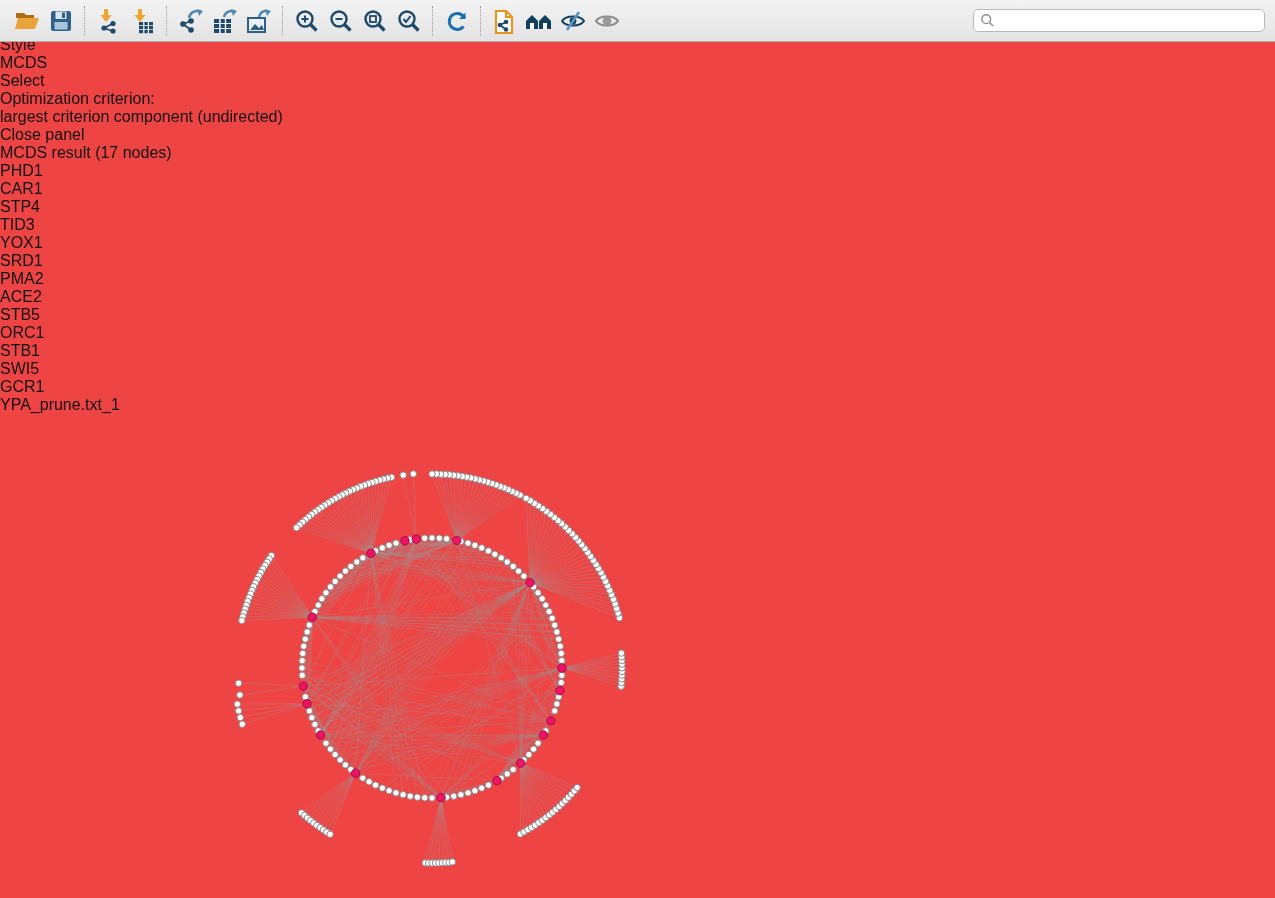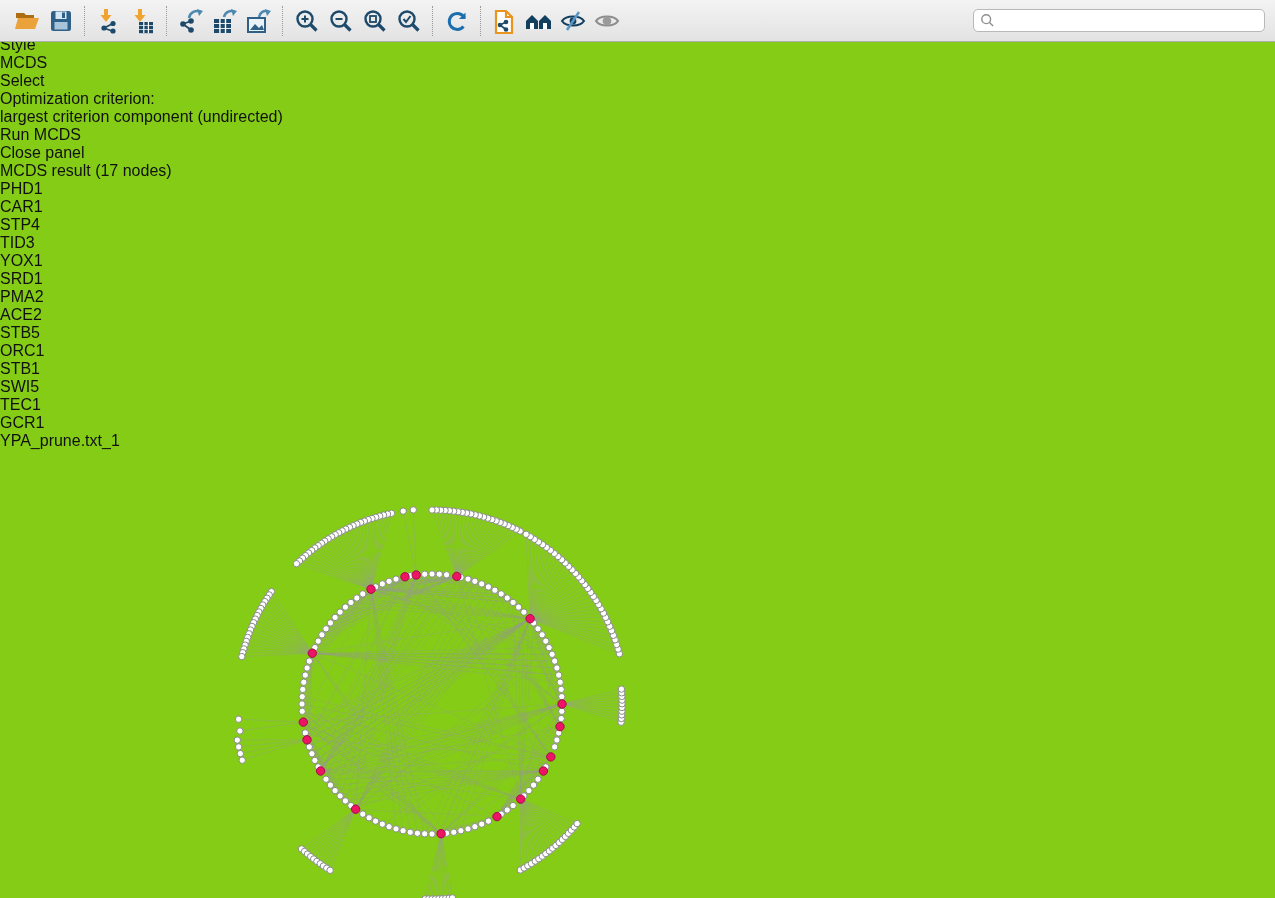--- a/index.html
+++ b/index.html
@@ -1,16 +1,16 @@
 <!DOCTYPE html>
 <html><head>
 <meta charset="utf-8">
 <style>
   html,body{margin:0;padding:0;background:#444;}
-  .screen{position:relative;width:1275px;height:898px;background:#84cc16;overflow:hidden;
+  .screen{position:relative;width:1275px;height:898px;background:#ef4444;overflow:hidden;
           font-family:"Liberation Sans",sans-serif;color:#111;-webkit-font-smoothing:antialiased;}
   
   .toolbar{position:absolute;left:0;top:0;width:1275px;height:42px;
            background:linear-gradient(#f3f3f3,#e3e3e3);border-bottom:1px solid #aeaeae;
            display:flex;align-items:center;padding-left:10px;box-sizing:border-box;}
   .tbtn{width:34px;height:34px;display:flex;align-items:center;justify-content:center;flex:0 0 auto;}
   .tsep{width:1px;height:30px;margin:0 6px;border-left:1px dotted #9a9a9a;flex:0 0 auto;}
   .searchbox{position:absolute;right:10px;top:9px;width:292px;height:23px;background:#fff;
              border:1px solid #b9b9b9;border-radius:5px;display:flex;align-items:center;padding-left:6px;box-sizing:border-box;}
   .searchbox input{border:none;outline:none;flex:1;font-size:12px;background:transparent;font-family:"Liberation Sans",sans-serif;}
@@ -246,39 +246,37 @@
       <div class="seg sel">MCDS</div>
       <div class="seg">Select</div>
     </div>
     <div class="cbody">
       <div class="opt-label">Optimization criterion:</div>
       <div class="dropdown">
         <span>largest criterion component (undirected)</span>
         <span class="stepper"><span class="tri-up"></span><span class="tri-dn"></span></span>
       </div>
       <div class="btnrow">
-        <div class="btn focusring">Run MCDS</div>
         <div class="btn">Close panel</div>
       </div>
       <div class="groupbox">
         <span class="gb-legend">MCDS result (17 nodes)</span>
         <div class="mcds-list">
             <div>PHD1</div>
             <div>CAR1</div>
             <div>STP4</div>
             <div>TID3</div>
             <div>YOX1</div>
             <div>SRD1</div>
             <div>PMA2</div>
             <div>ACE2</div>
             <div>STB5</div>
             <div>ORC1</div>
             <div>STB1</div>
             <div>SWI5</div>
-            <div>TEC1</div>
             <div>GCR1</div>
           </div>
         <div class="gb-scroll"></div>
       </div>
     </div>
   </div>
 
   <div class="vsplit">
       <div class="grip"></div>
     </div>

